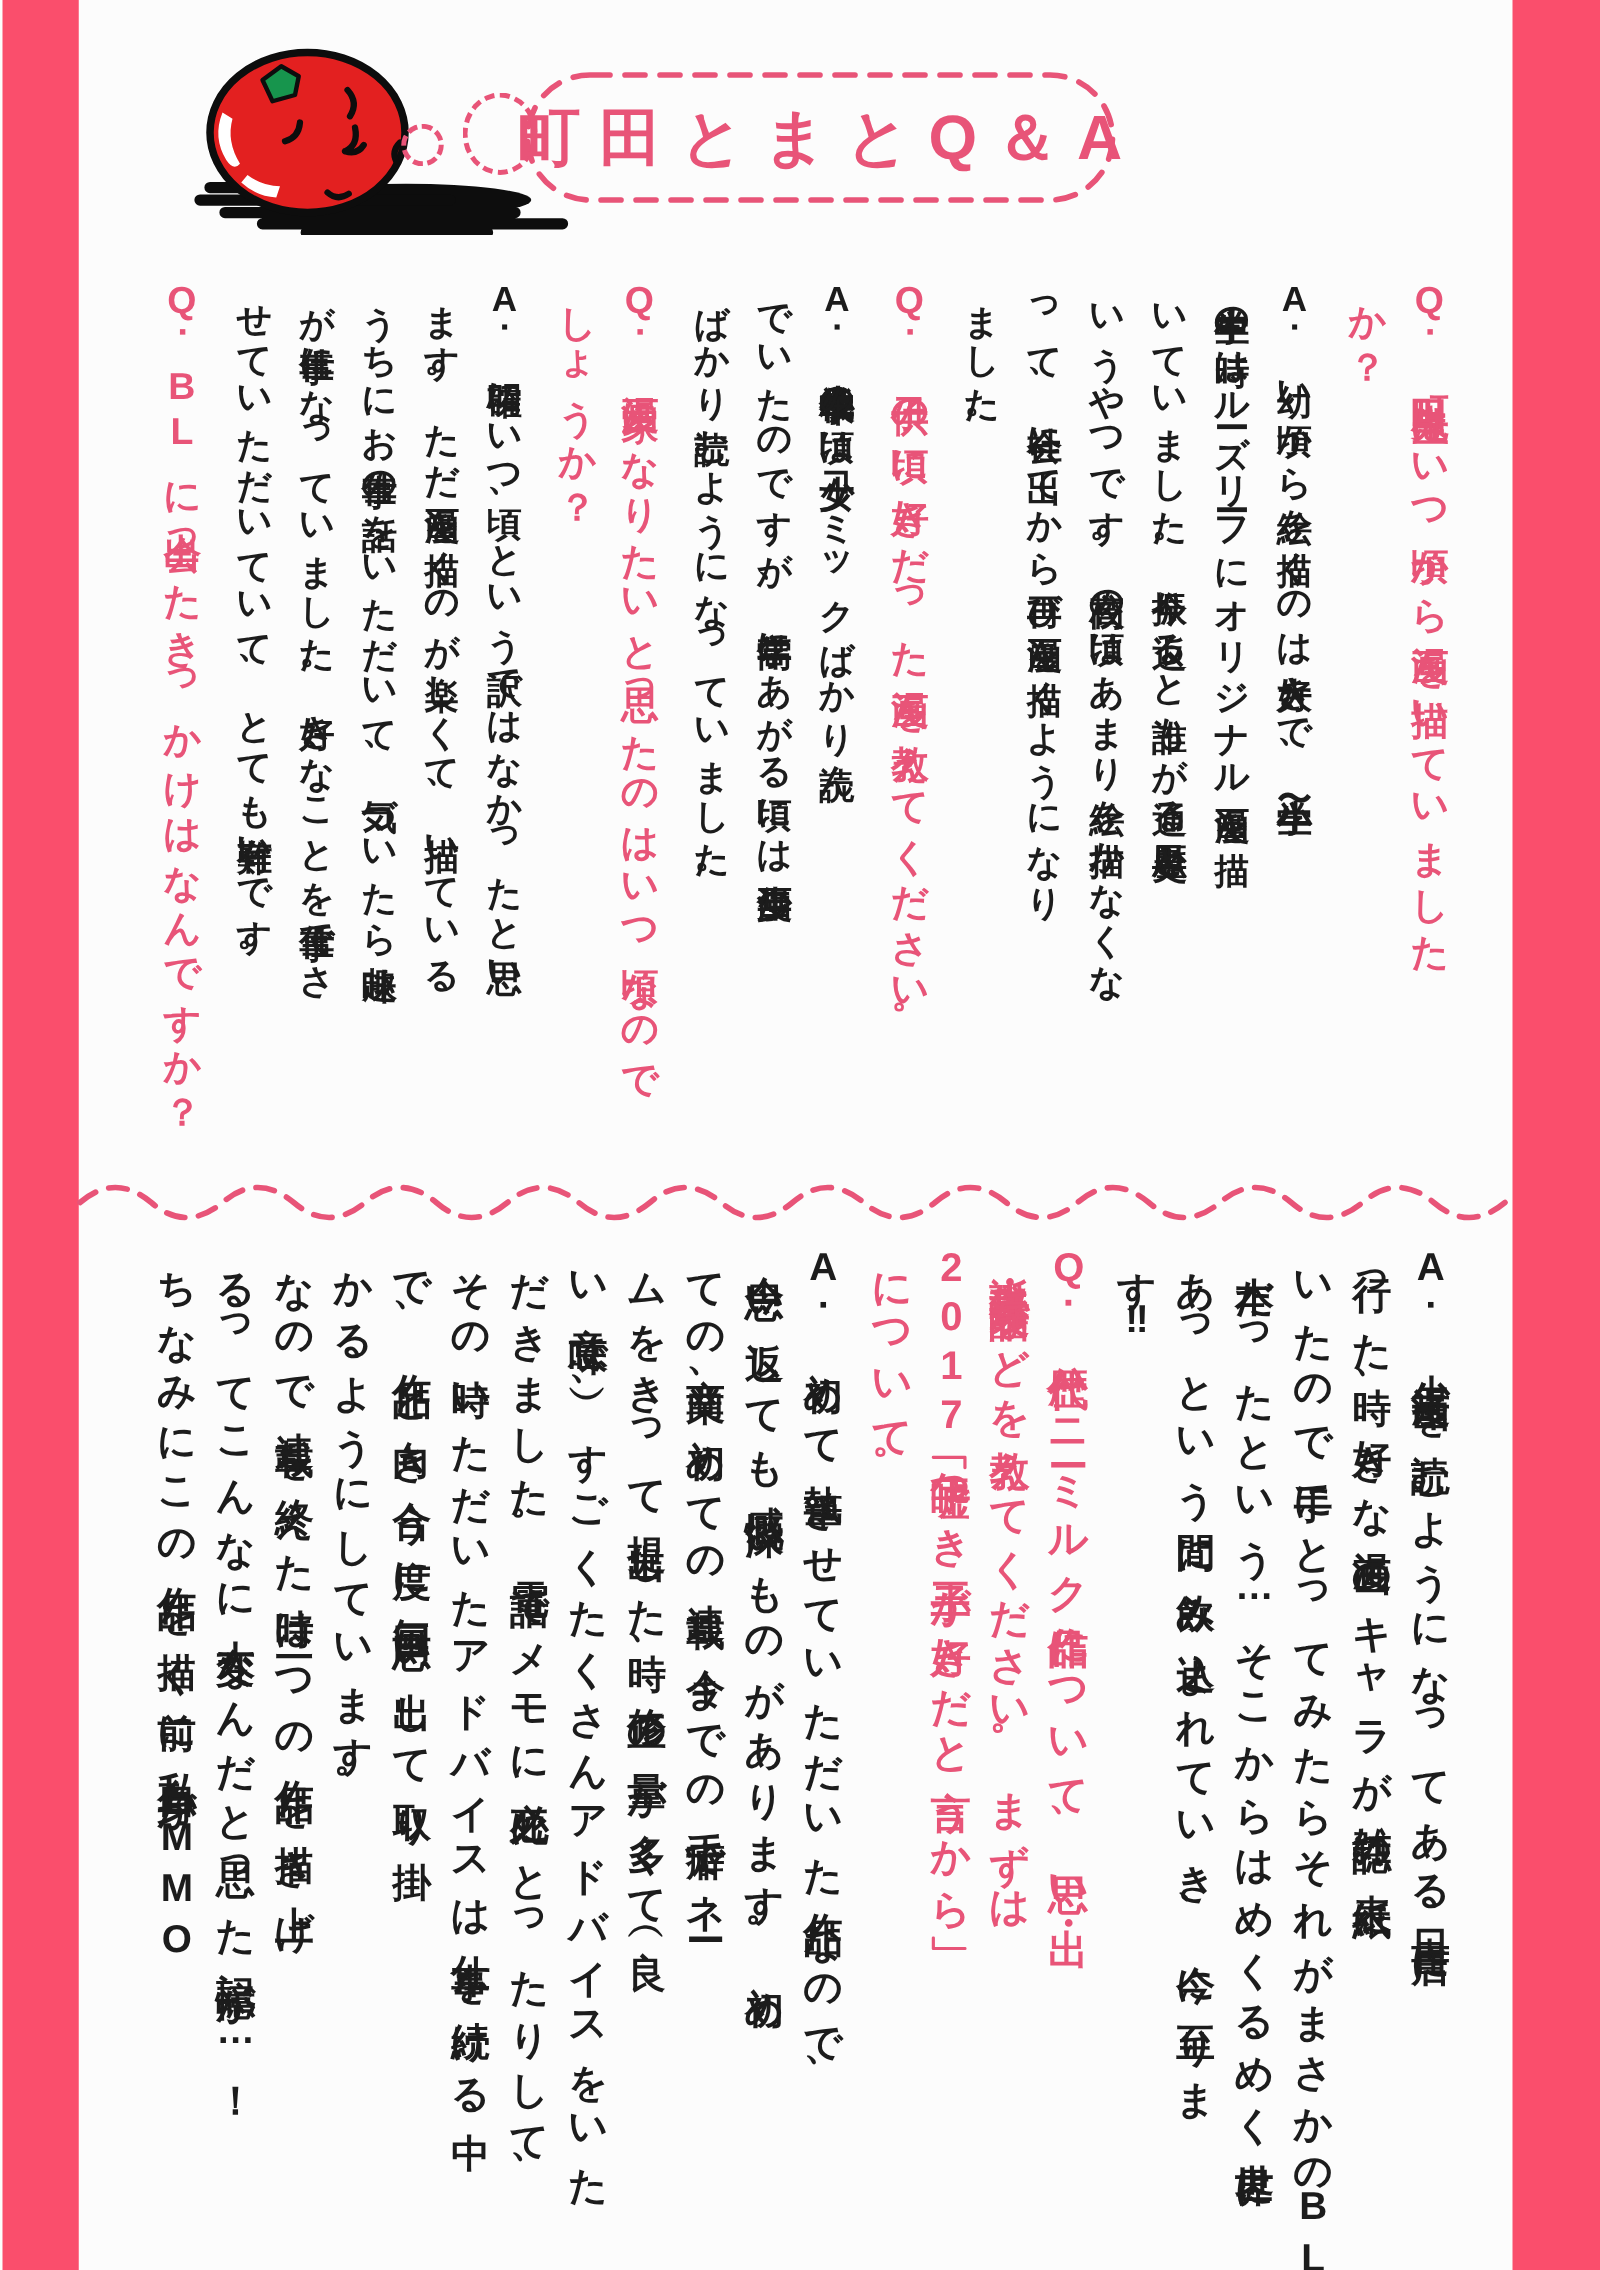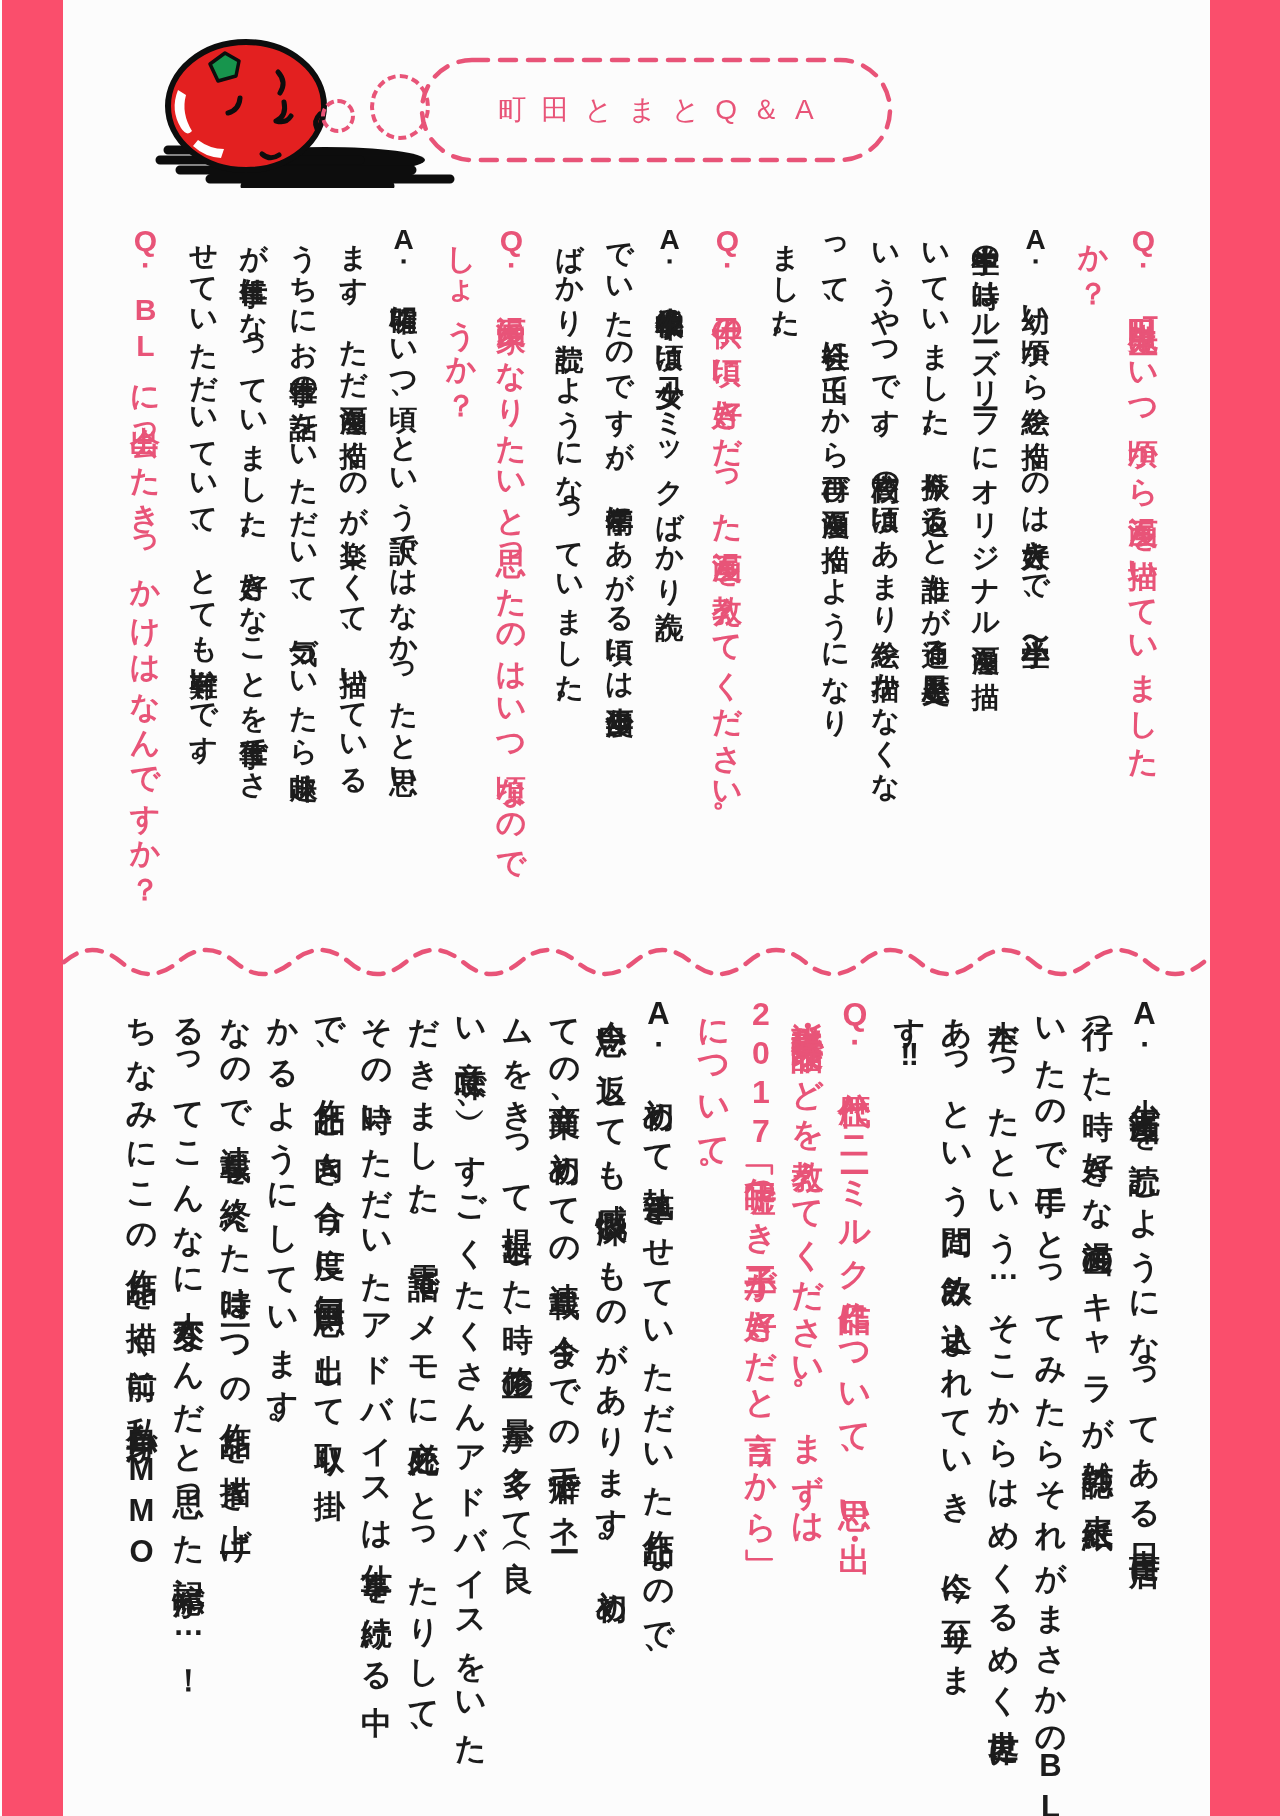--- a/index.html
+++ b/index.html
@@ -29,21 +29,21 @@
   }
   .thought-dot.small{left:321px;top:99px;width:26px;height:26px;}
   .thought-dot.big{left:370px;top:74px;width:52px;height:58px;}
 
   .title-bubble{position:absolute;left:418px;top:56px;width:476px;height:108px;}
   .title-bubble svg{position:absolute;inset:0;}
   .title-text{
     position:absolute;inset:0;
     display:flex;align-items:center;justify-content:center;
     color:var(--accent);
-    font-size:28px;font-weight:400;
+    font-size:50px;font-weight:700;
     letter-spacing:15px;
     padding-left:15px;
     white-space:nowrap;
     text-align:right;
   }
 
   .section{
     position:absolute;
     writing-mode:vertical-rl;
     -webkit-writing-mode:vertical-rl;

